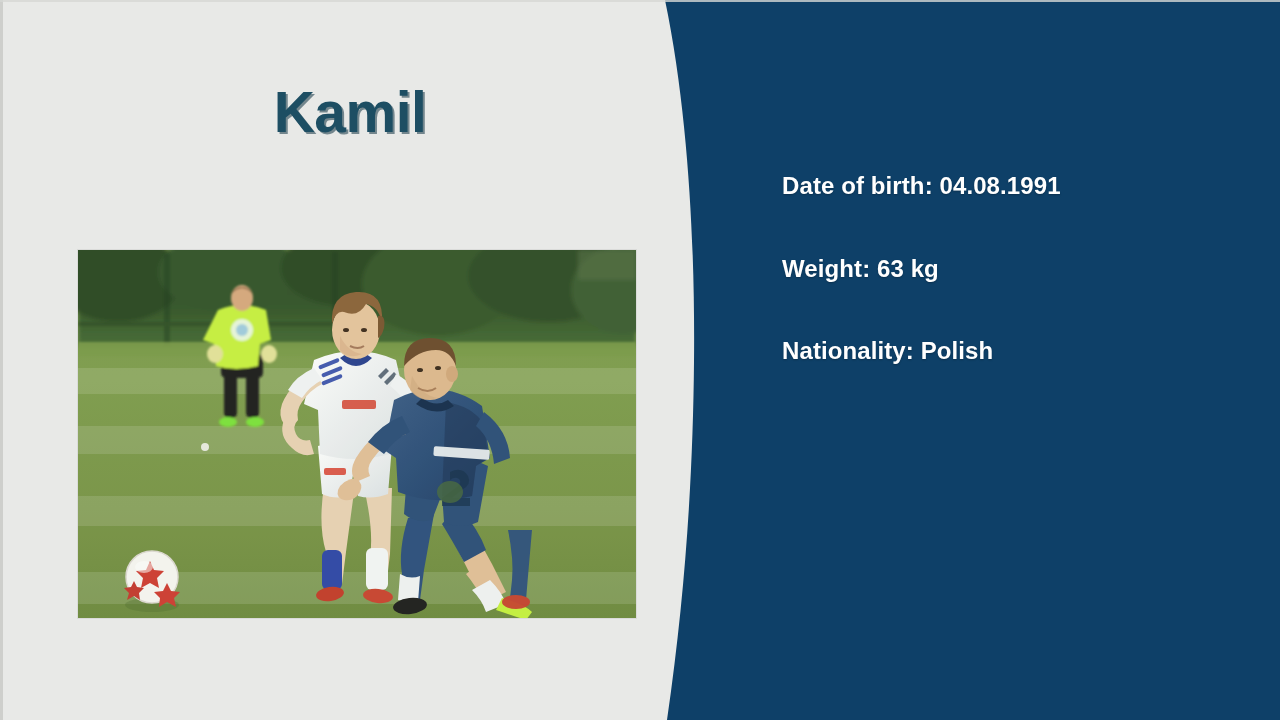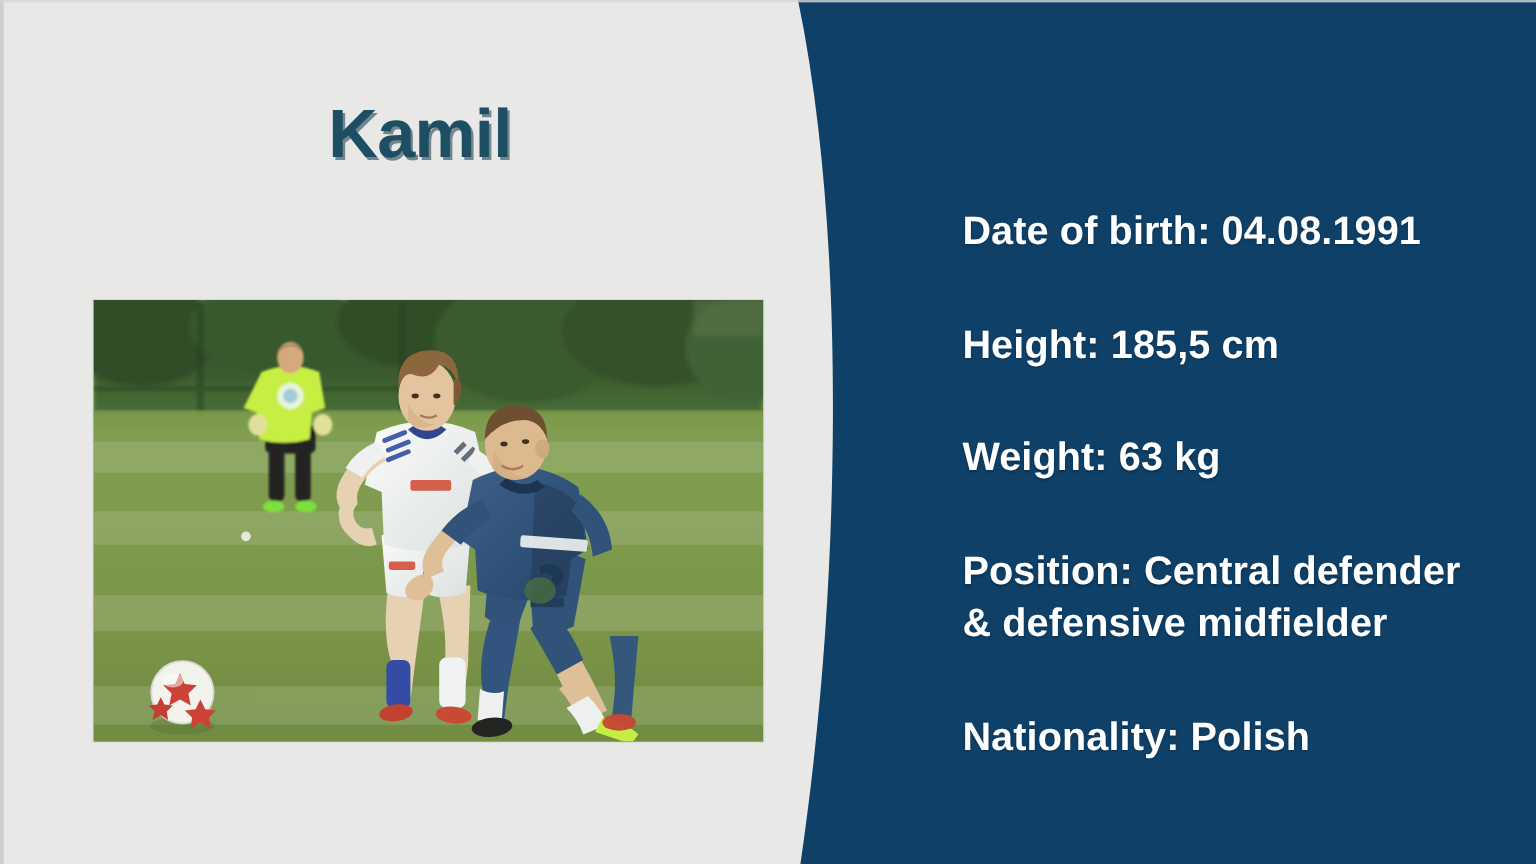--- a/index.html
+++ b/index.html
@@ -70,25 +70,25 @@
     height: 368px;
     overflow: hidden;
     background: #6f8f43;
     box-shadow: 0 0 0 1px rgba(0,0,0,.06);
   }
   #photo svg { display: block; }
 
   
   #info-list {
     position: absolute;
-    left: 802px;
+    left: 782px;
     top: 170px;
     width: 470px;
     color: #ffffff;
-    font-size: 33px;
+    font-size: 24px;
     font-weight: bold;
     letter-spacing: .1px;
     text-shadow: 0 1px 2px rgba(0,0,0,.25);
     user-select: none;
   }
   .info-row {
     margin-bottom: 51px;
     line-height: 1.32;
     white-space: pre-line;
   }
@@ -298,23 +298,20 @@
       </g>
 
       <circle cx="127" cy="197" r="4" fill="#f2f2ee" opacity=".9"></circle>
 
       <rect x="0" y="0" width="558" height="368" fill="#b8c98a" opacity=".05"></rect>
     </svg>
   </div>
 
   <div id="info-list">
     <div class="info-row">Date of birth: 04.08.1991</div>
-    <div class="info-row">Height: 185,5 cm</div>
     <div class="info-row">Weight: 63 kg</div>
-    <div class="info-row">Position: Central defender
-&amp; defensive midfielder</div>
     <div class="info-row">Nationality: Polish</div>
   </div>
 
   <div id="left-edge-line"></div>
   <div id="top-edge-line"></div>
 
 </div>
 
 </body></html>

